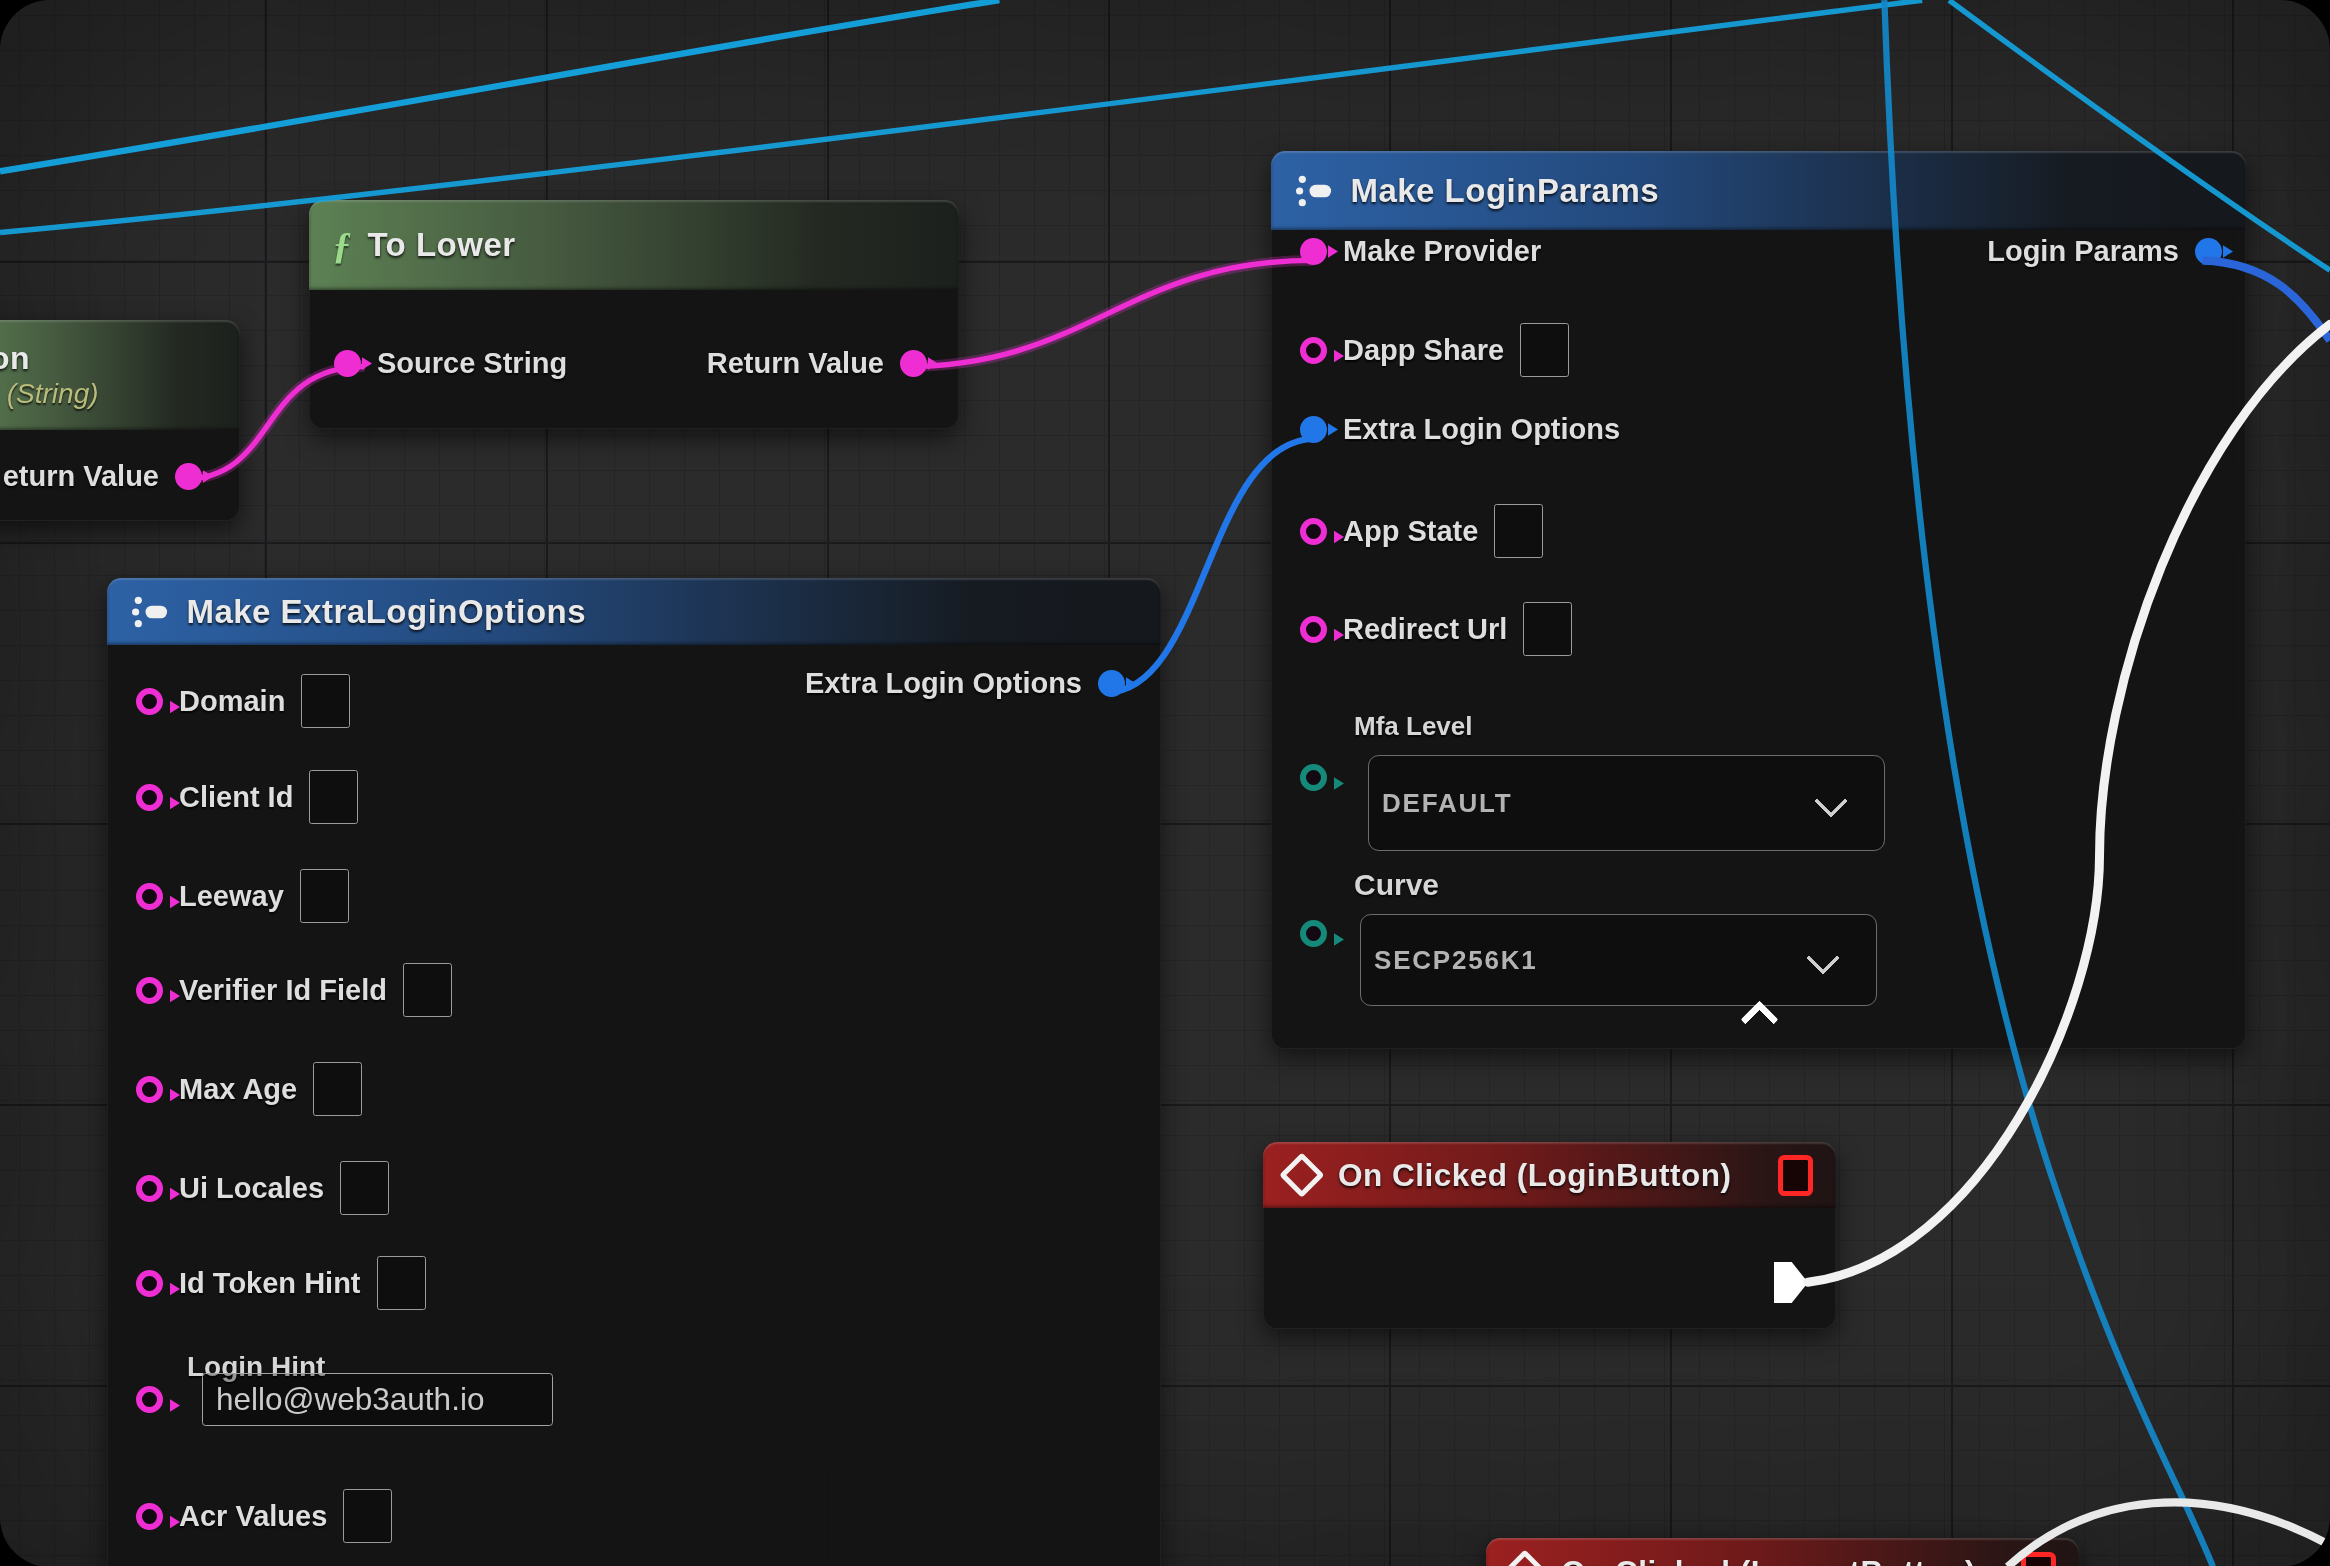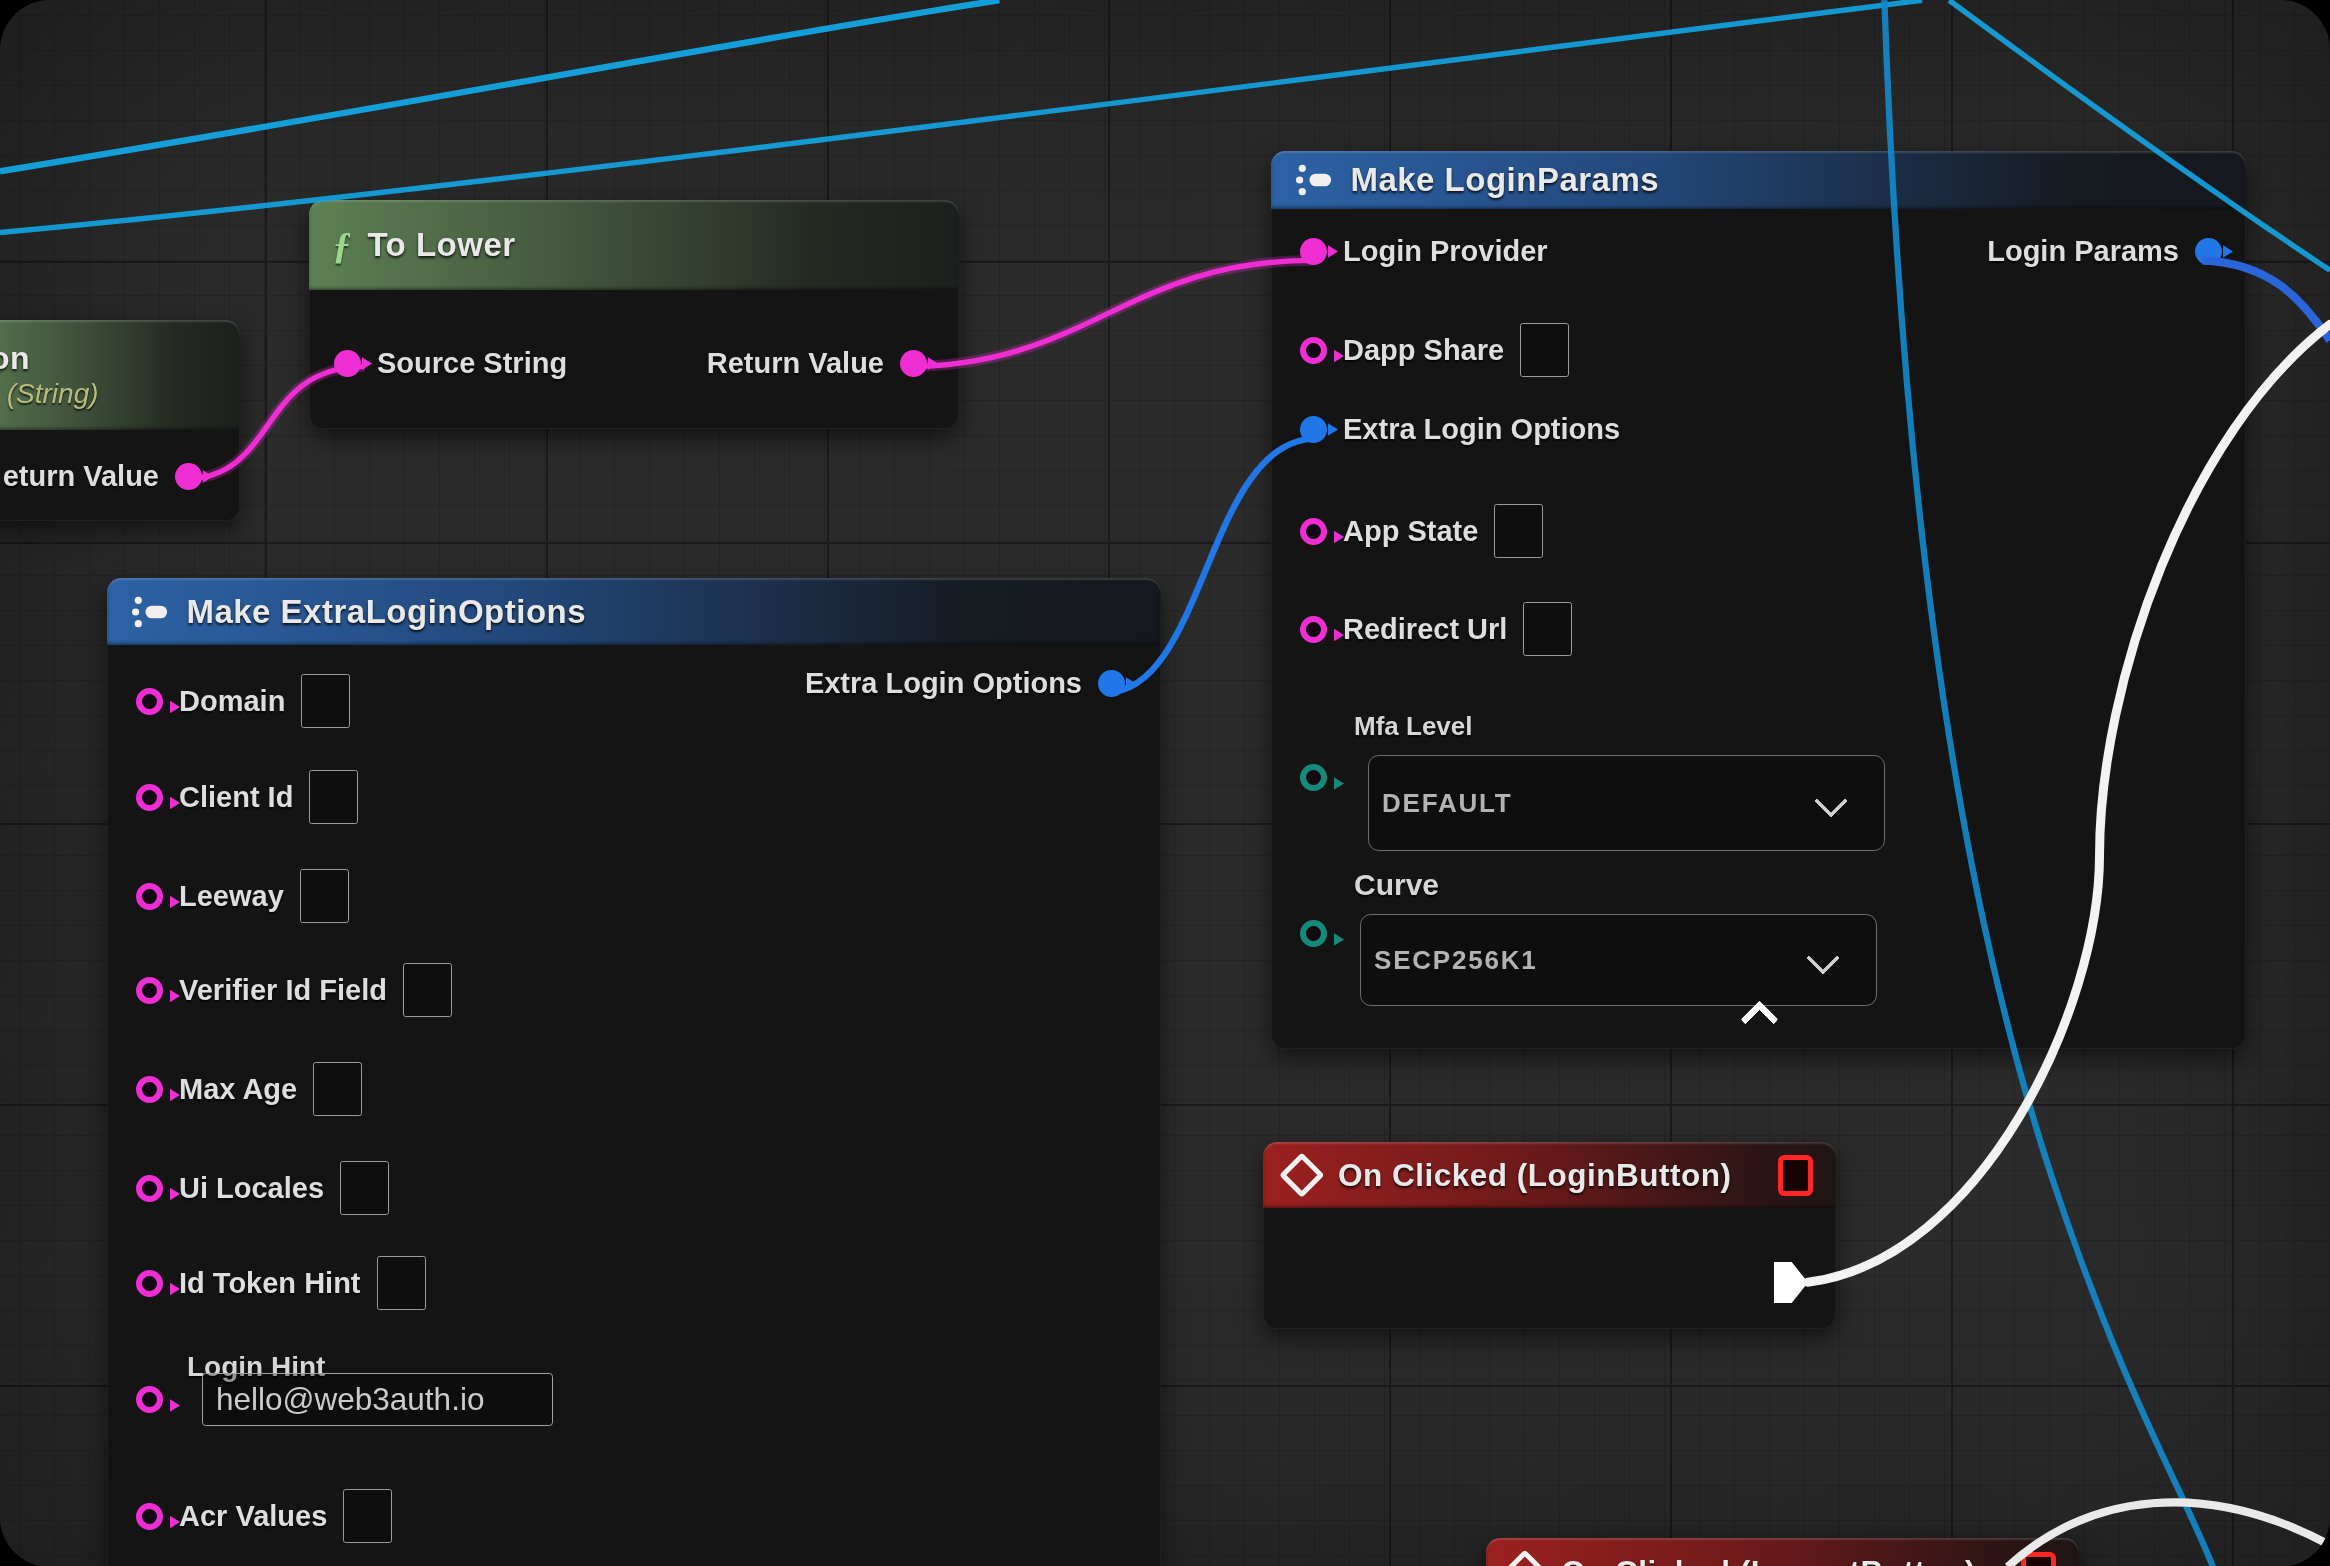--- a/index.html
+++ b/index.html
@@ -155,34 +155,34 @@
         <span class="pin-label">Acr Values</span>
         <span class="valbox"></span>
       </div>
       <div class="row" style="top:89px;right:36px;">
         <span class="pin-label">Extra Login Options</span>
         <span class="pin filled c-struct"></span>
       </div>
     </div>
 
     <div class="node" style="left:1271px;top:151px;width:975px;height:898px;">
-      <div class="node-header hdr-blue" style="height:58px;">
+      <div class="node-header hdr-blue" style="height:79px;">
         <span style="display:inline-flex;">
           <svg width="40" height="36" viewBox="0 0 44 40">
               <circle cx="9" cy="7" r="4" fill="#f0f0f0"></circle>
               <circle cx="6" cy="20" r="4" fill="#f0f0f0"></circle>
               <circle cx="9" cy="33" r="4" fill="#f0f0f0"></circle>
               <rect x="17" y="13" width="24" height="14" rx="7" fill="#f0f0f0"></rect>
             </svg>
         </span>
         <span class="node-title">Make LoginParams</span>
       </div>
       <div class="row" style="top:84px;left:29px;">
         <span class="pin filled c-str"></span>
-        <span class="pin-label">Login Provider</span>
+        <span class="pin-label">Make Provider</span>
       </div>
       <div class="row" style="top:84px;right:24px;">
         <span class="pin-label">Login Params</span>
         <span class="pin filled c-struct"></span>
       </div>
       <div class="row" style="top:172px;left:29px;">
         <span class="pin open c-str"></span>
         <span class="pin-label">Dapp Share</span>
         <span class="valbox"></span>
       </div>

